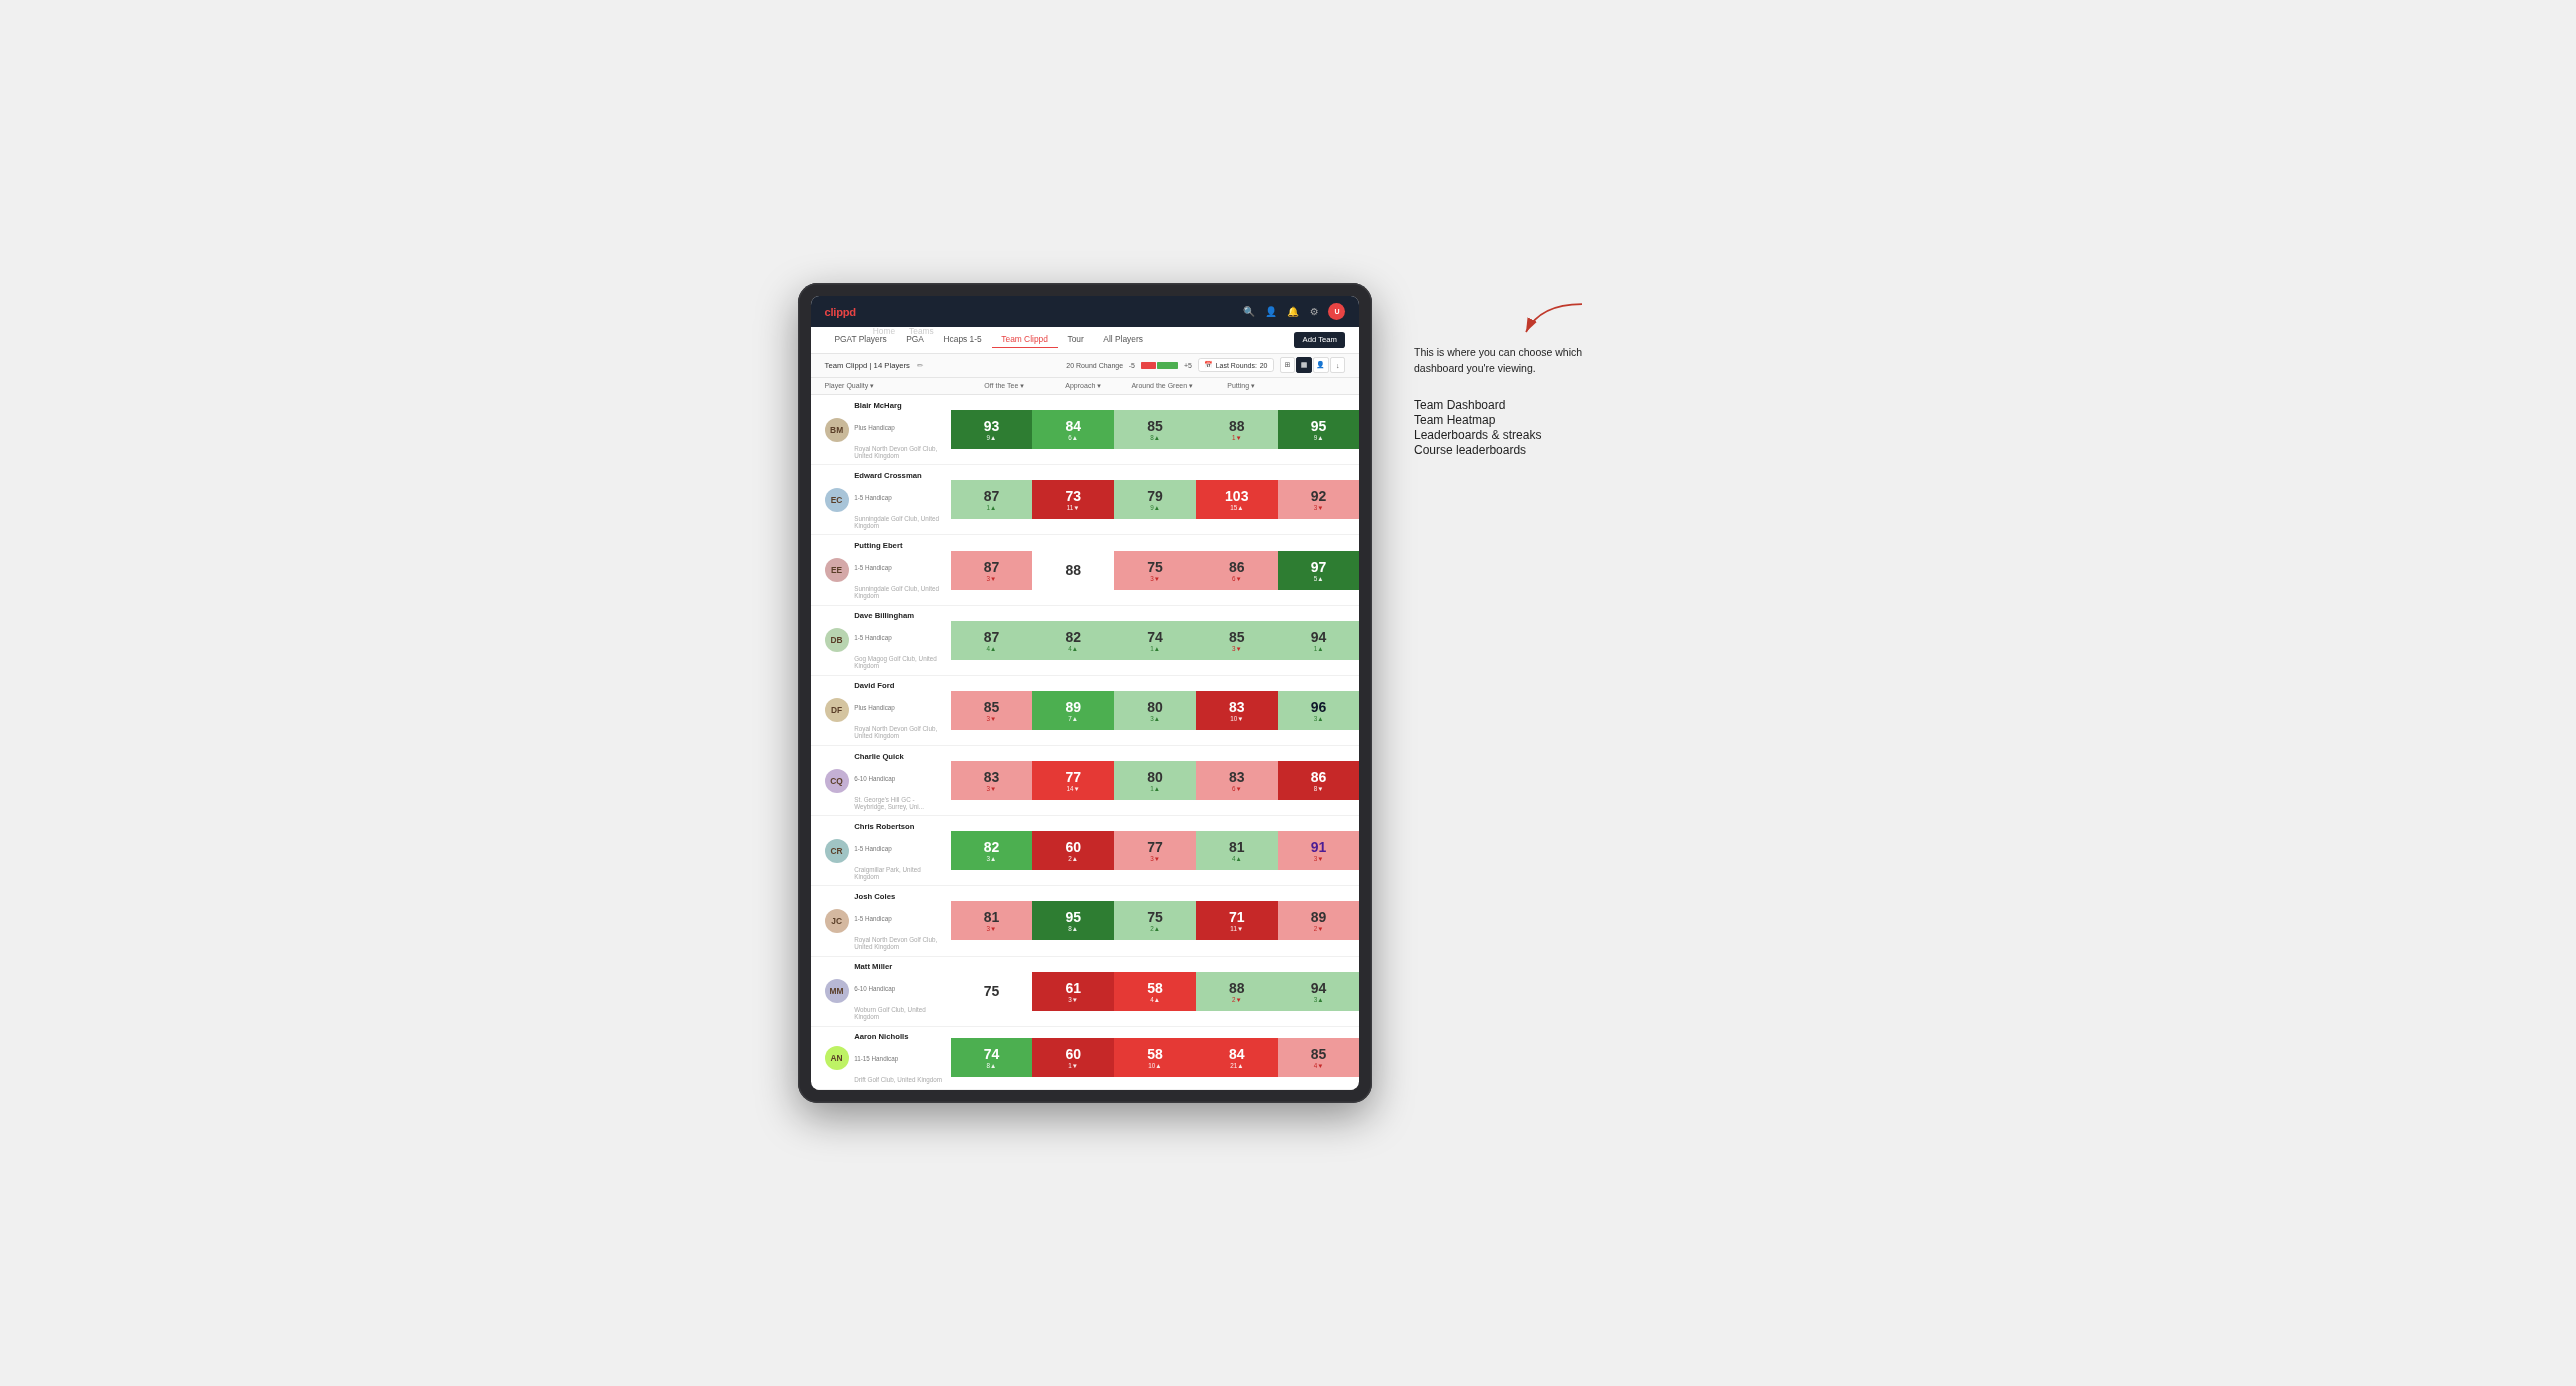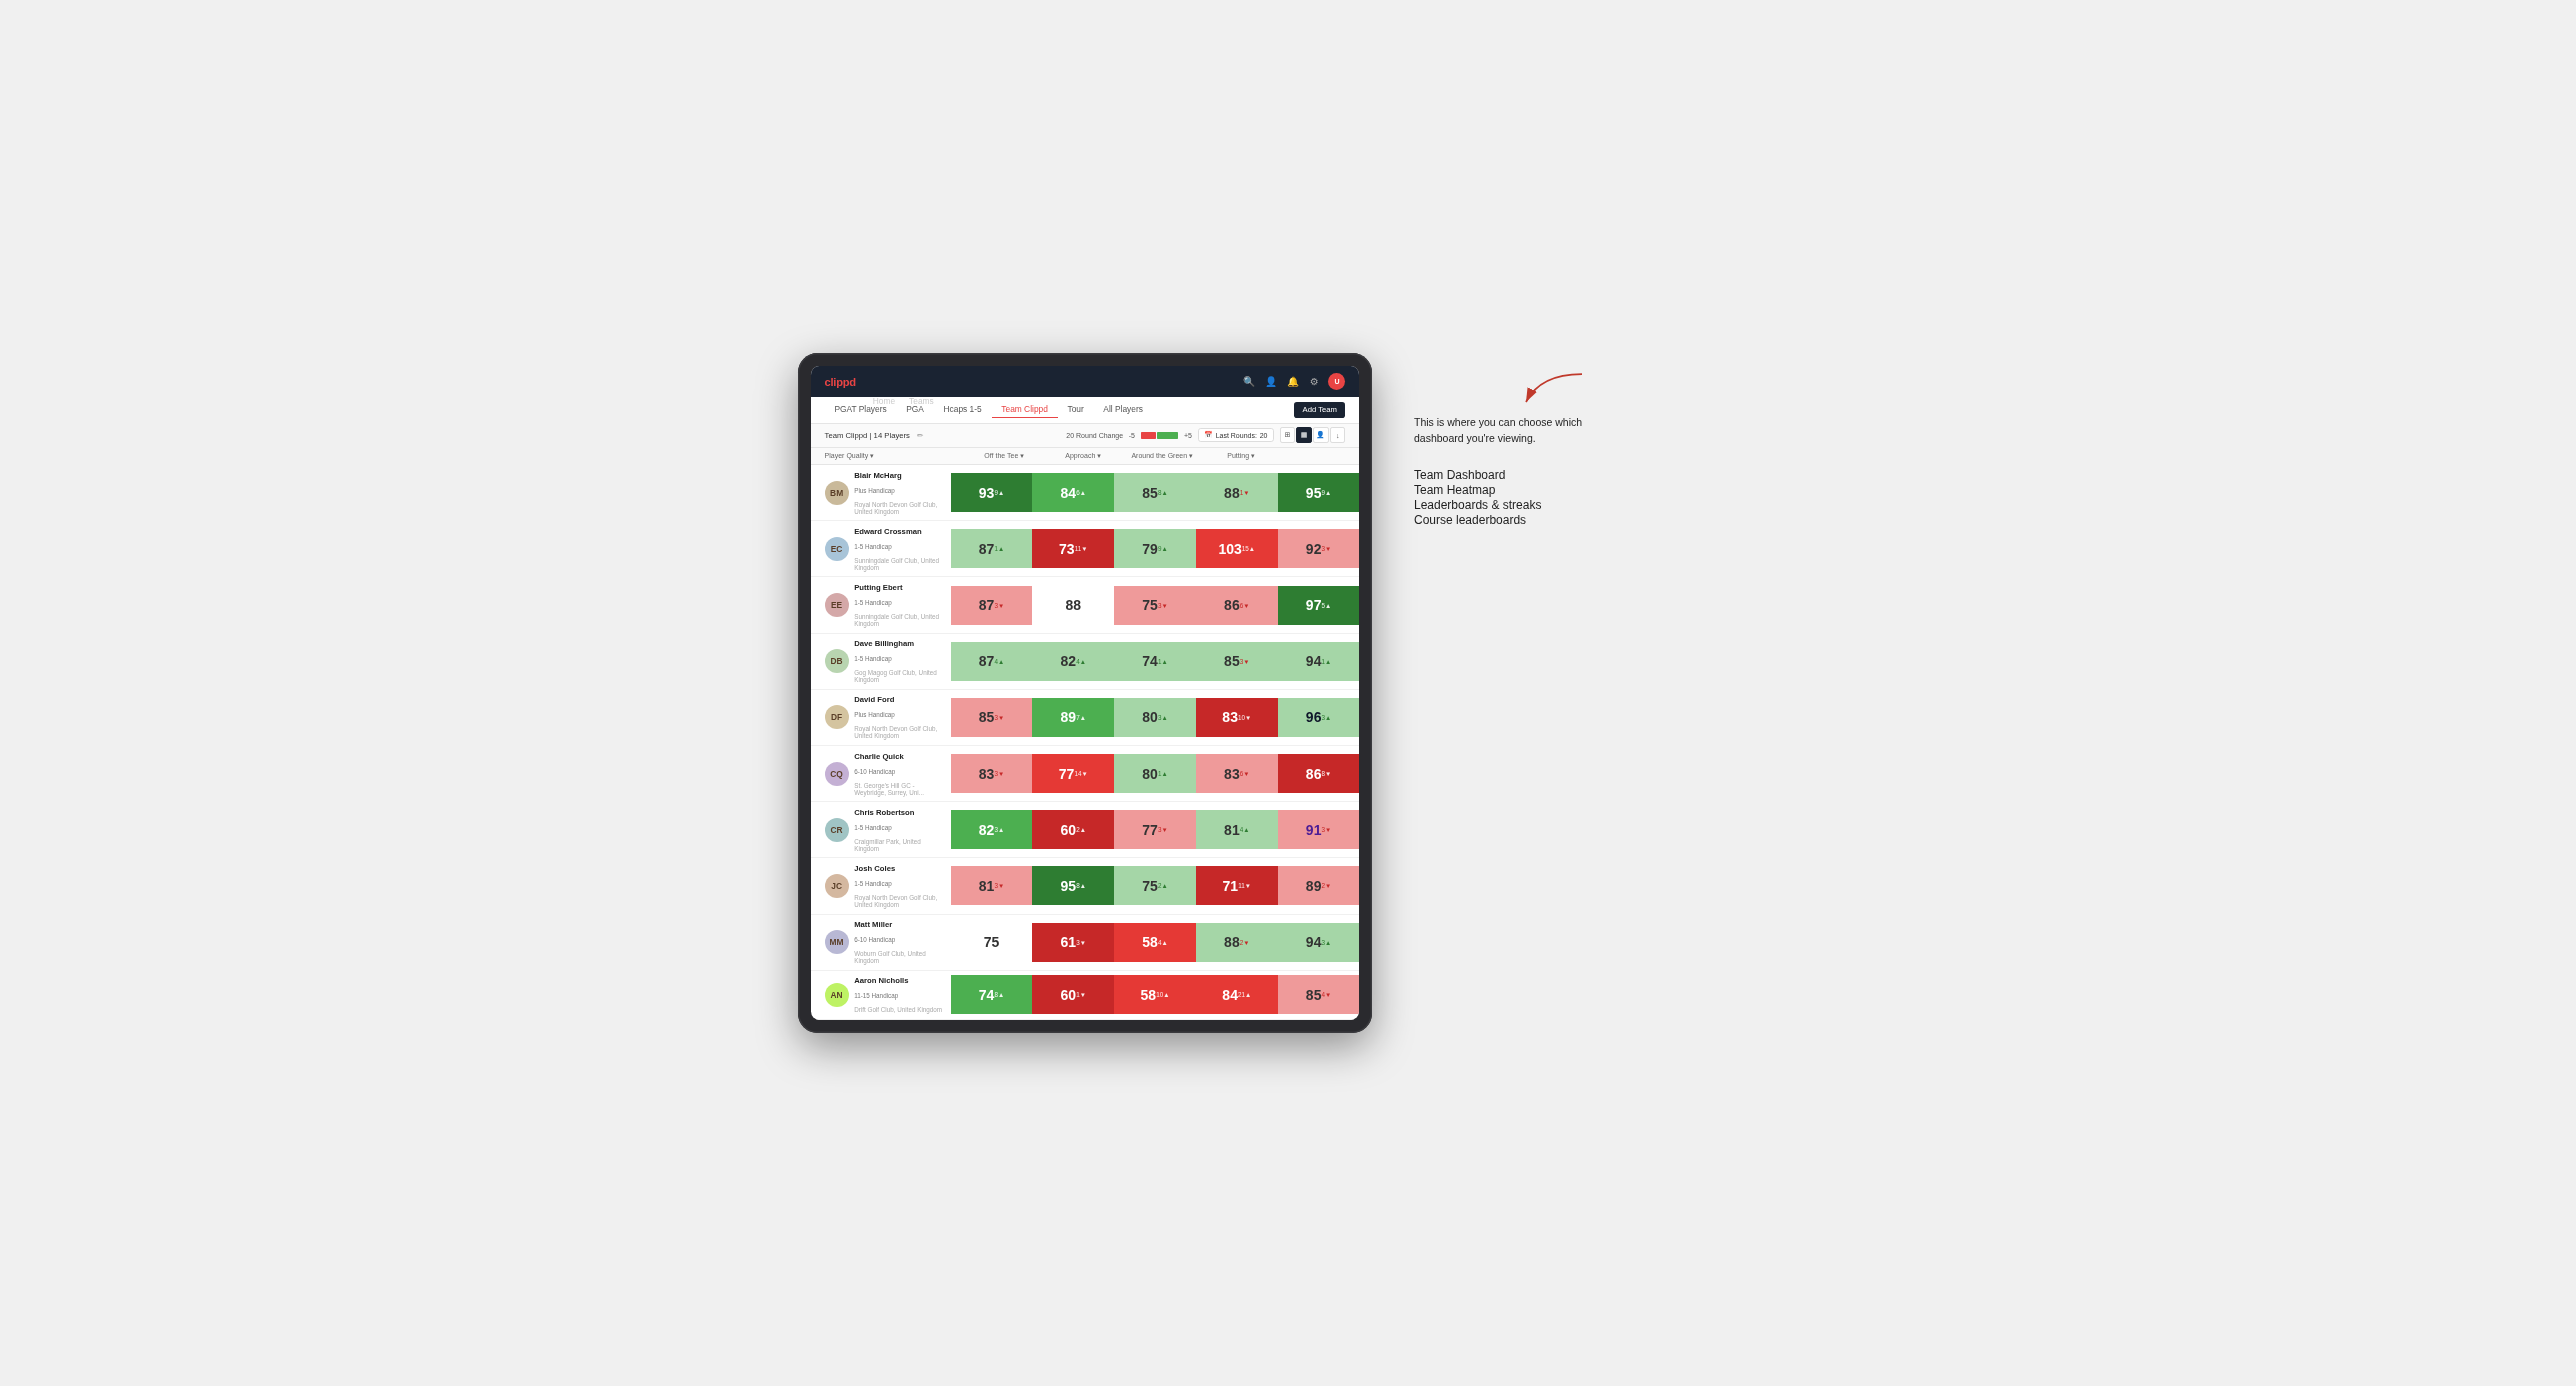--- a/index.html
+++ b/index.html
@@ -279,21 +279,21 @@
       align-items: center;
       justify-content: center;
       font-size: 8.4px;
       font-weight: bold;
       color: #5a3e28;
     }
 
     .player-info {
       display: flex;
       flex-direction: column;
-      gap: 7px;
+      gap: 14px;
     }
 
     .player-name {
       font-size: 7.7px;
       font-weight: 600;
       color: #222;
     }
 
     .player-handicap {
       font-size: 6.3px;
@@ -324,21 +324,21 @@
     }
 
     .score-num {
       font-size: 14px;
       font-weight: 700;
       color: #333;
     }
 
     .score-inner {
       display: flex;
-      flex-direction: row;
+      flex-direction: column;
       align-items: center;
       justify-content: flex-end;
     }
 
     .score-delta {
       font-size: 6.3px;
       display: flex;
       align-items: center;
       gap: 0.7px;
     }

